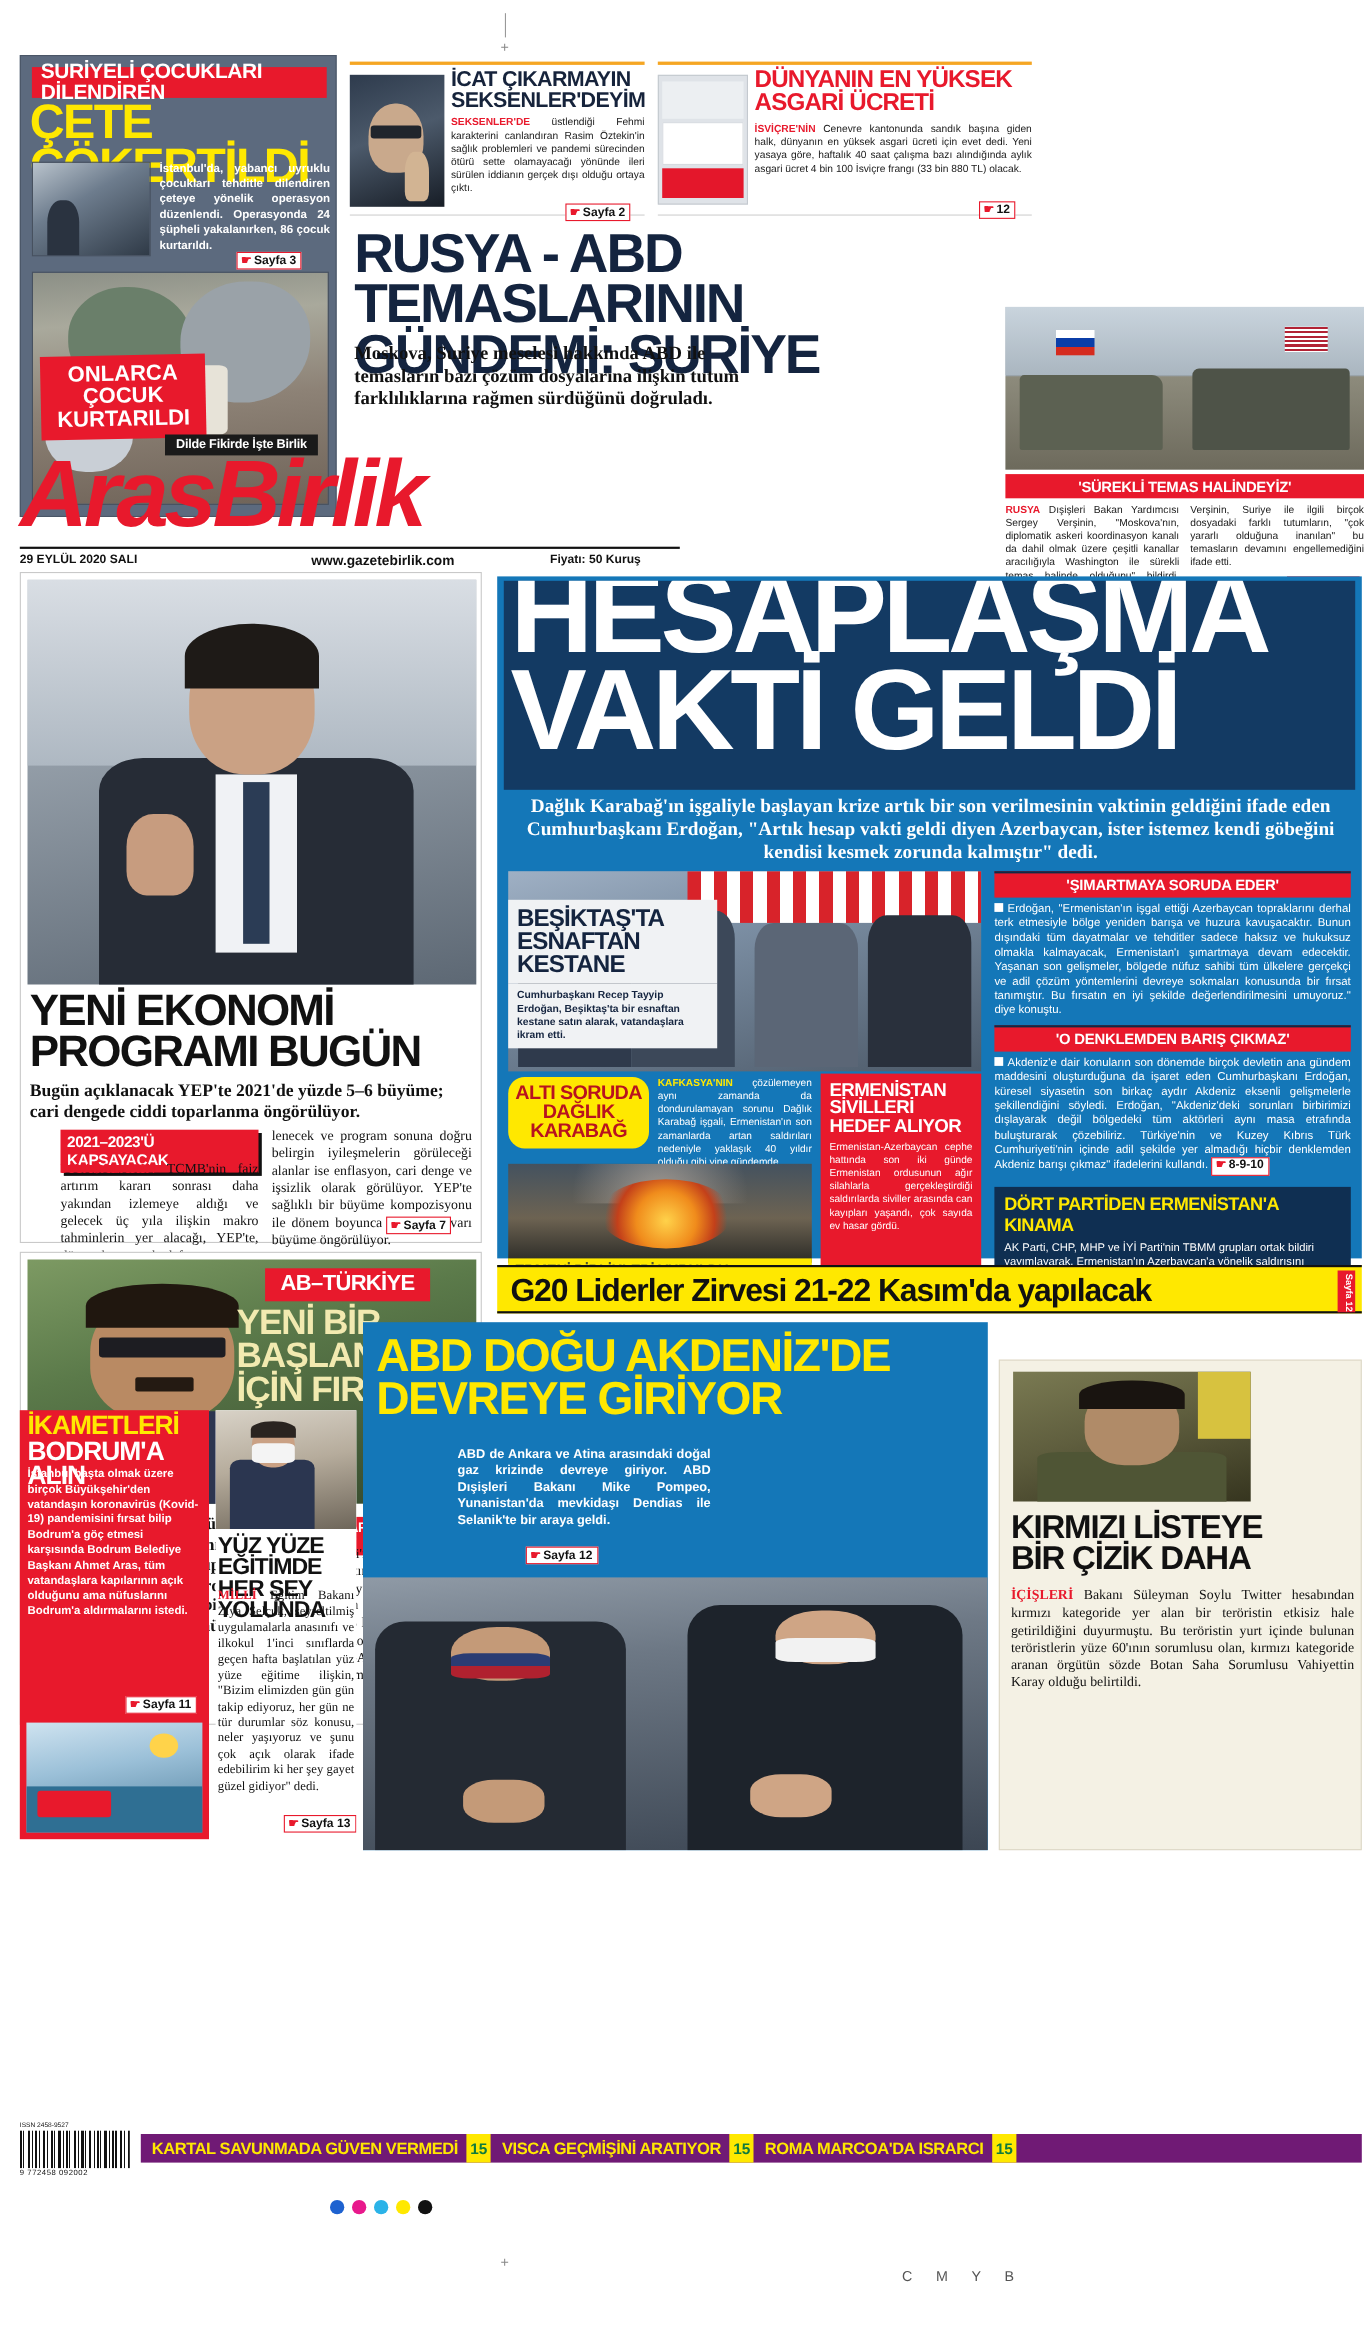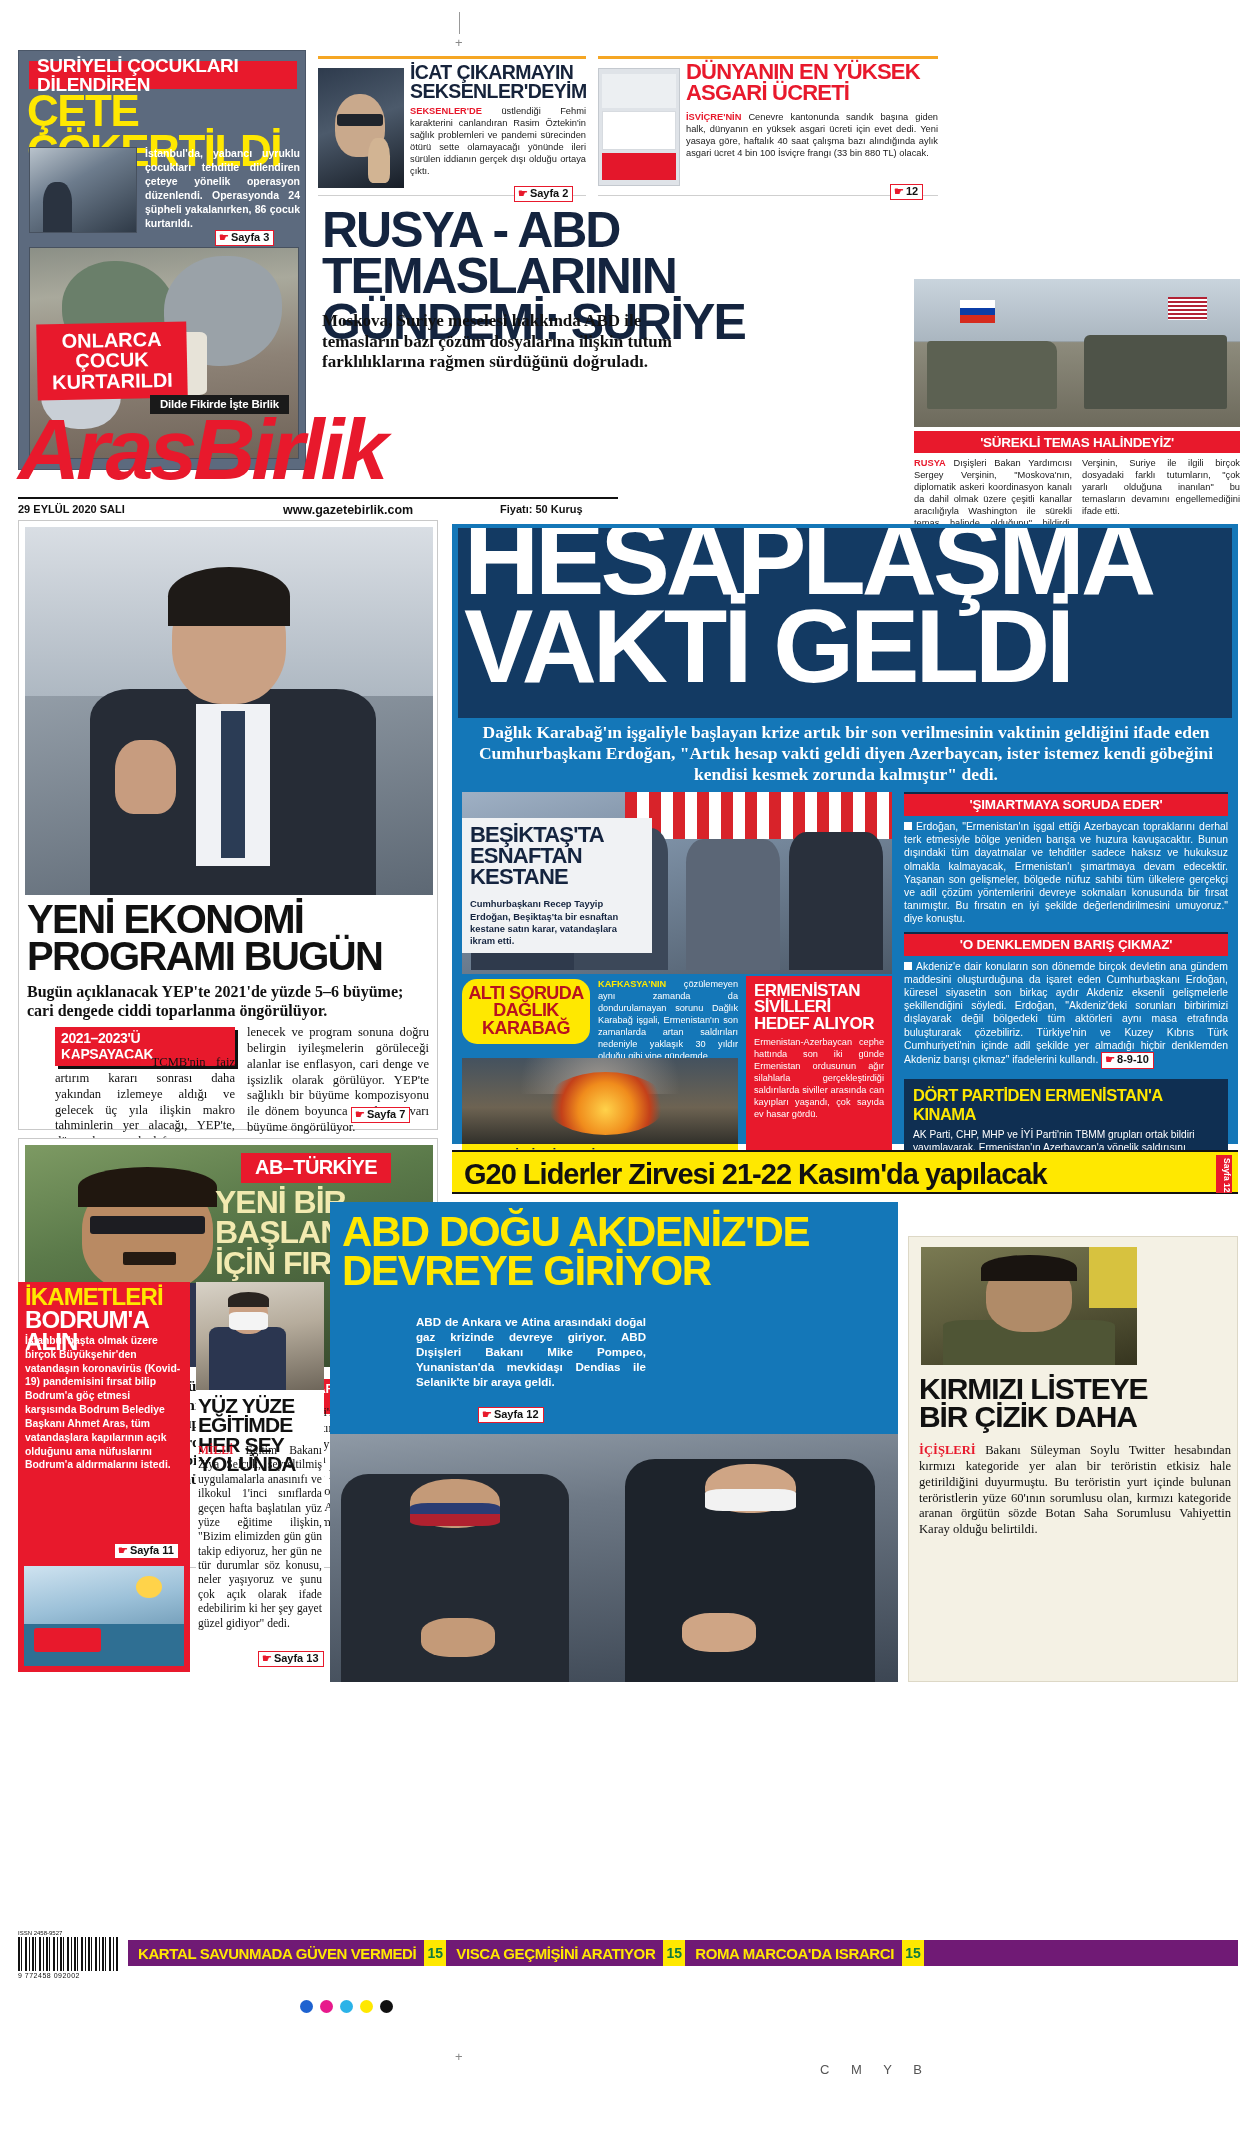--- a/index.html
+++ b/index.html
@@ -642,25 +642,25 @@
 
     <div id="besiktas-photo">
       <div class="awn"></div>
         <div class="p1"></div>
         <div class="p2"></div>
         <div class="p3"></div>
         <div class="p4"></div>
     </div>
     <div id="besiktas-cap">
       <div class="tt">BEŞİKTAŞ'TA ESNAFTAN KESTANE</div>
-      <div class="bd">Cumhurbaşkanı Recep Tayyip Erdoğan, Beşiktaş'ta bir esnaftan kestane satın karar, vatandaşlara ikram etti.</div>
+      <div class="bd">Cumhurbaşkanı Recep Tayyip Erdoğan, Beşiktaş'ta bir esnaftan kestane satın alarak, vatandaşlara ikram etti.</div>
     </div>
 
     <div id="alti-badge">ALTI SORUDA DAĞLIK KARABAĞ</div>
-    <div id="alti-text"><span class="lead">KAFKASYA'NIN</span> <span>çözülemeyen aynı zamanda da dondurulamayan sorunu Dağlık Karabağ işgali, Ermenistan'ın son zamanlarda artan saldırıları nedeniyle yaklaşık 30 yıldır olduğu gibi yine gündemde.</span></div>
+    <div id="alti-text"><span class="lead">KAFKASYA'NIN</span> <span>çözülemeyen aynı zamanda da dondurulamayan sorunu Dağlık Karabağ işgali, Ermenistan'ın son zamanlarda artan saldırıları nedeniyle yaklaşık 40 yıldır olduğu gibi yine gündemde.</span></div>
 
     <div id="explosion-photo">
       <div class="smoke"></div>
         <div class="fire"></div>
     </div>
     <div id="ermeni-strip">ERMENİ BİRLİKLERİ VURULDU</div>
     <div id="ermeni-cap">Azerbaycan Savunma Bakanlığı, Ermeni topçu birliklerinin vurulduğunu açıkladı.</div>
 
     <div id="ermeni-box">
       <div class="tt">ERMENİSTAN SİVİLLERİ HEDEF ALIYOR</div>

